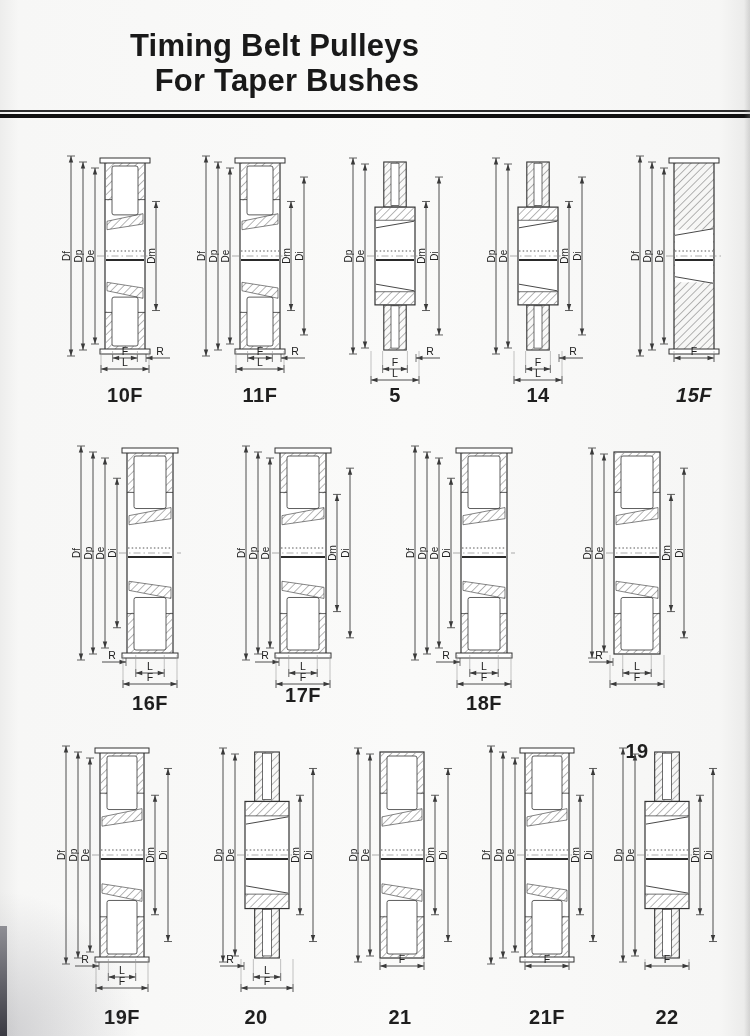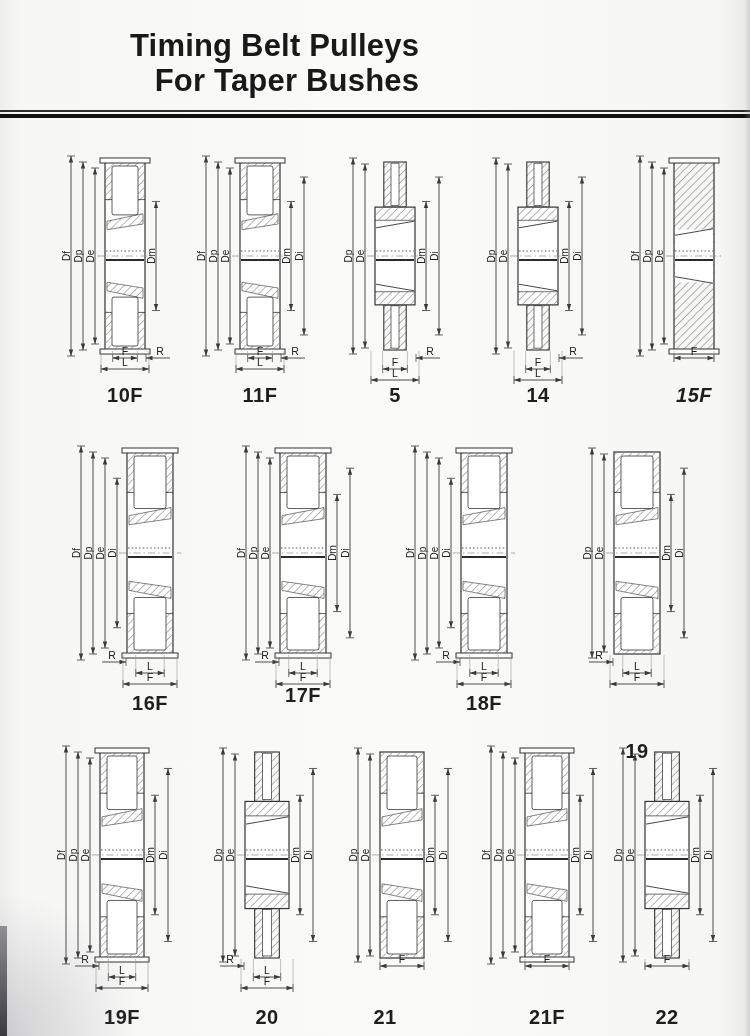--- a/index.html
+++ b/index.html
@@ -795,21 +795,21 @@
             <line x1="36" y1="246" x2="88" y2="246" stroke="#3a3a3a" stroke-width="0.9"></line>
             <line x1="36" y1="242" x2="36" y2="250" stroke="#3a3a3a" stroke-width="0.8"></line>
             <line x1="88" y1="242" x2="88" y2="250" stroke="#3a3a3a" stroke-width="0.8"></line>
             <path d="M36,246 l6.5,-2.2 l0,4.4 Z" fill="#3a3a3a"></path>
             <path d="M88,246 l-6.5,-2.2 l0,4.4 Z" fill="#3a3a3a"></path>
             <text x="62" y="243" text-anchor="middle" font-size="10.5" font-family="Liberation Sans, sans-serif" fill="#222">F</text>
             <line x1="36" y1="217" x2="36" y2="250" stroke="#9a9a9a" stroke-width="0.6"></line>
             <line x1="88" y1="217" x2="88" y2="250" stroke="#9a9a9a" stroke-width="0.6"></line>
           </g>
         </svg>
-        <div class="cap" style="left: 17px; top: 264px; width: 90px;">20</div>
+        <div class="cap" style="left: 6px; top: 264px; width: 90px;">20</div>
       </div>
       <div class="fig" style="left: 340px; top: 742px; width: 150px; height: 284px;">
         <svg width="150" height="264" viewBox="0 0 150 264">
           <defs>
             <pattern id="h2_2" width="5.5" height="5.5" patternUnits="userSpaceOnUse" patternTransform="rotate(45)">
               <line x1="0" y1="0" x2="0" y2="5.5" stroke="#6d6d6d" stroke-width="1"></line>
             </pattern>
           </defs>
           <g>
             <rect x="40" y="10" width="44" height="206" fill="#fff" stroke="#333" stroke-width="1.2"></rect>
@@ -851,21 +851,21 @@
             <line x1="40" y1="224" x2="84" y2="224" stroke="#3a3a3a" stroke-width="0.9"></line>
             <line x1="40" y1="220" x2="40" y2="228" stroke="#3a3a3a" stroke-width="0.8"></line>
             <line x1="84" y1="220" x2="84" y2="228" stroke="#3a3a3a" stroke-width="0.8"></line>
             <path d="M40,224 l6.5,-2.2 l0,4.4 Z" fill="#3a3a3a"></path>
             <path d="M84,224 l-6.5,-2.2 l0,4.4 Z" fill="#3a3a3a"></path>
             <text x="62" y="221" text-anchor="middle" font-size="10.5" font-family="Liberation Sans, sans-serif" fill="#222">F</text>
             <line x1="40" y1="217" x2="40" y2="228" stroke="#9a9a9a" stroke-width="0.6"></line>
             <line x1="84" y1="217" x2="84" y2="228" stroke="#9a9a9a" stroke-width="0.6"></line>
           </g>
         </svg>
-        <div class="cap" style="left: 0; top: 264px; width: 90px;">21</div>
+        <div class="cap" style="left: 15px; top: 264px; width: 90px;">21</div>
       </div>
       <div class="fig" style="left: 473px; top: 742px; width: 150px; height: 284px;">
         <svg width="150" height="264" viewBox="0 0 150 264">
           <defs>
             <pattern id="h2_3" width="5.5" height="5.5" patternUnits="userSpaceOnUse" patternTransform="rotate(45)">
               <line x1="0" y1="0" x2="0" y2="5.5" stroke="#6d6d6d" stroke-width="1"></line>
             </pattern>
           </defs>
           <g>
             <rect x="52" y="10" width="44" height="206" fill="#fff" stroke="#333" stroke-width="1.2"></rect>

